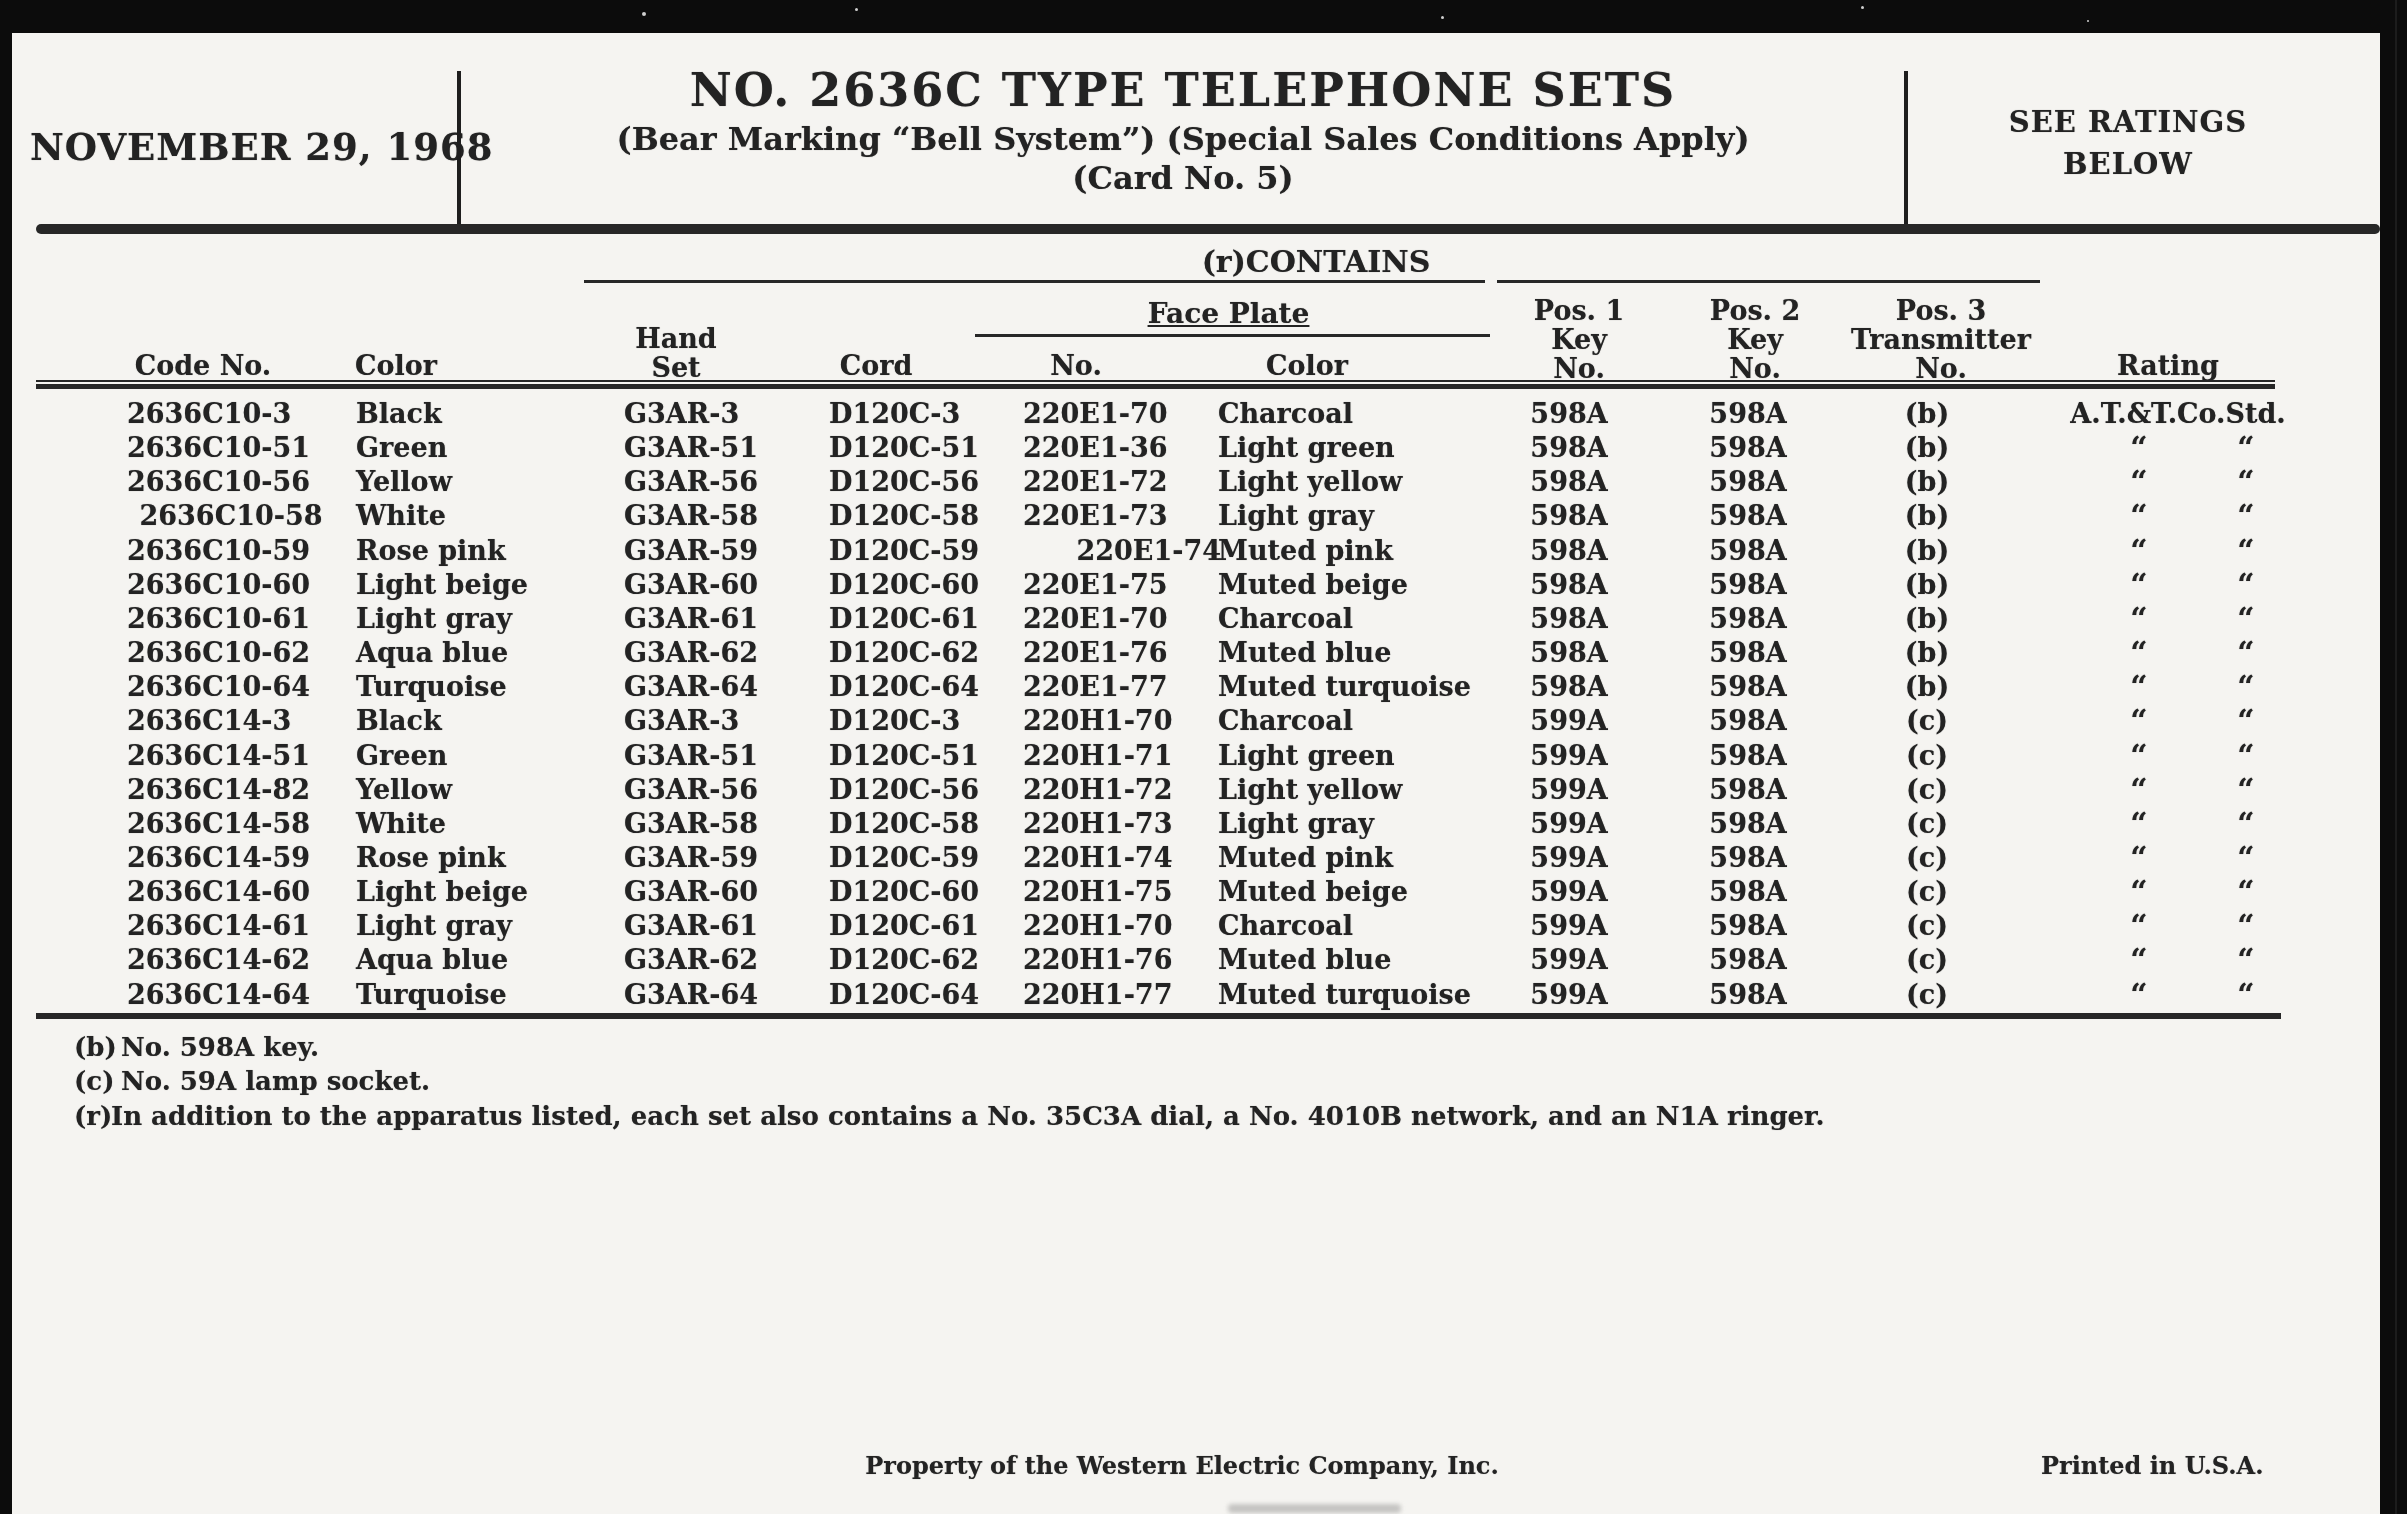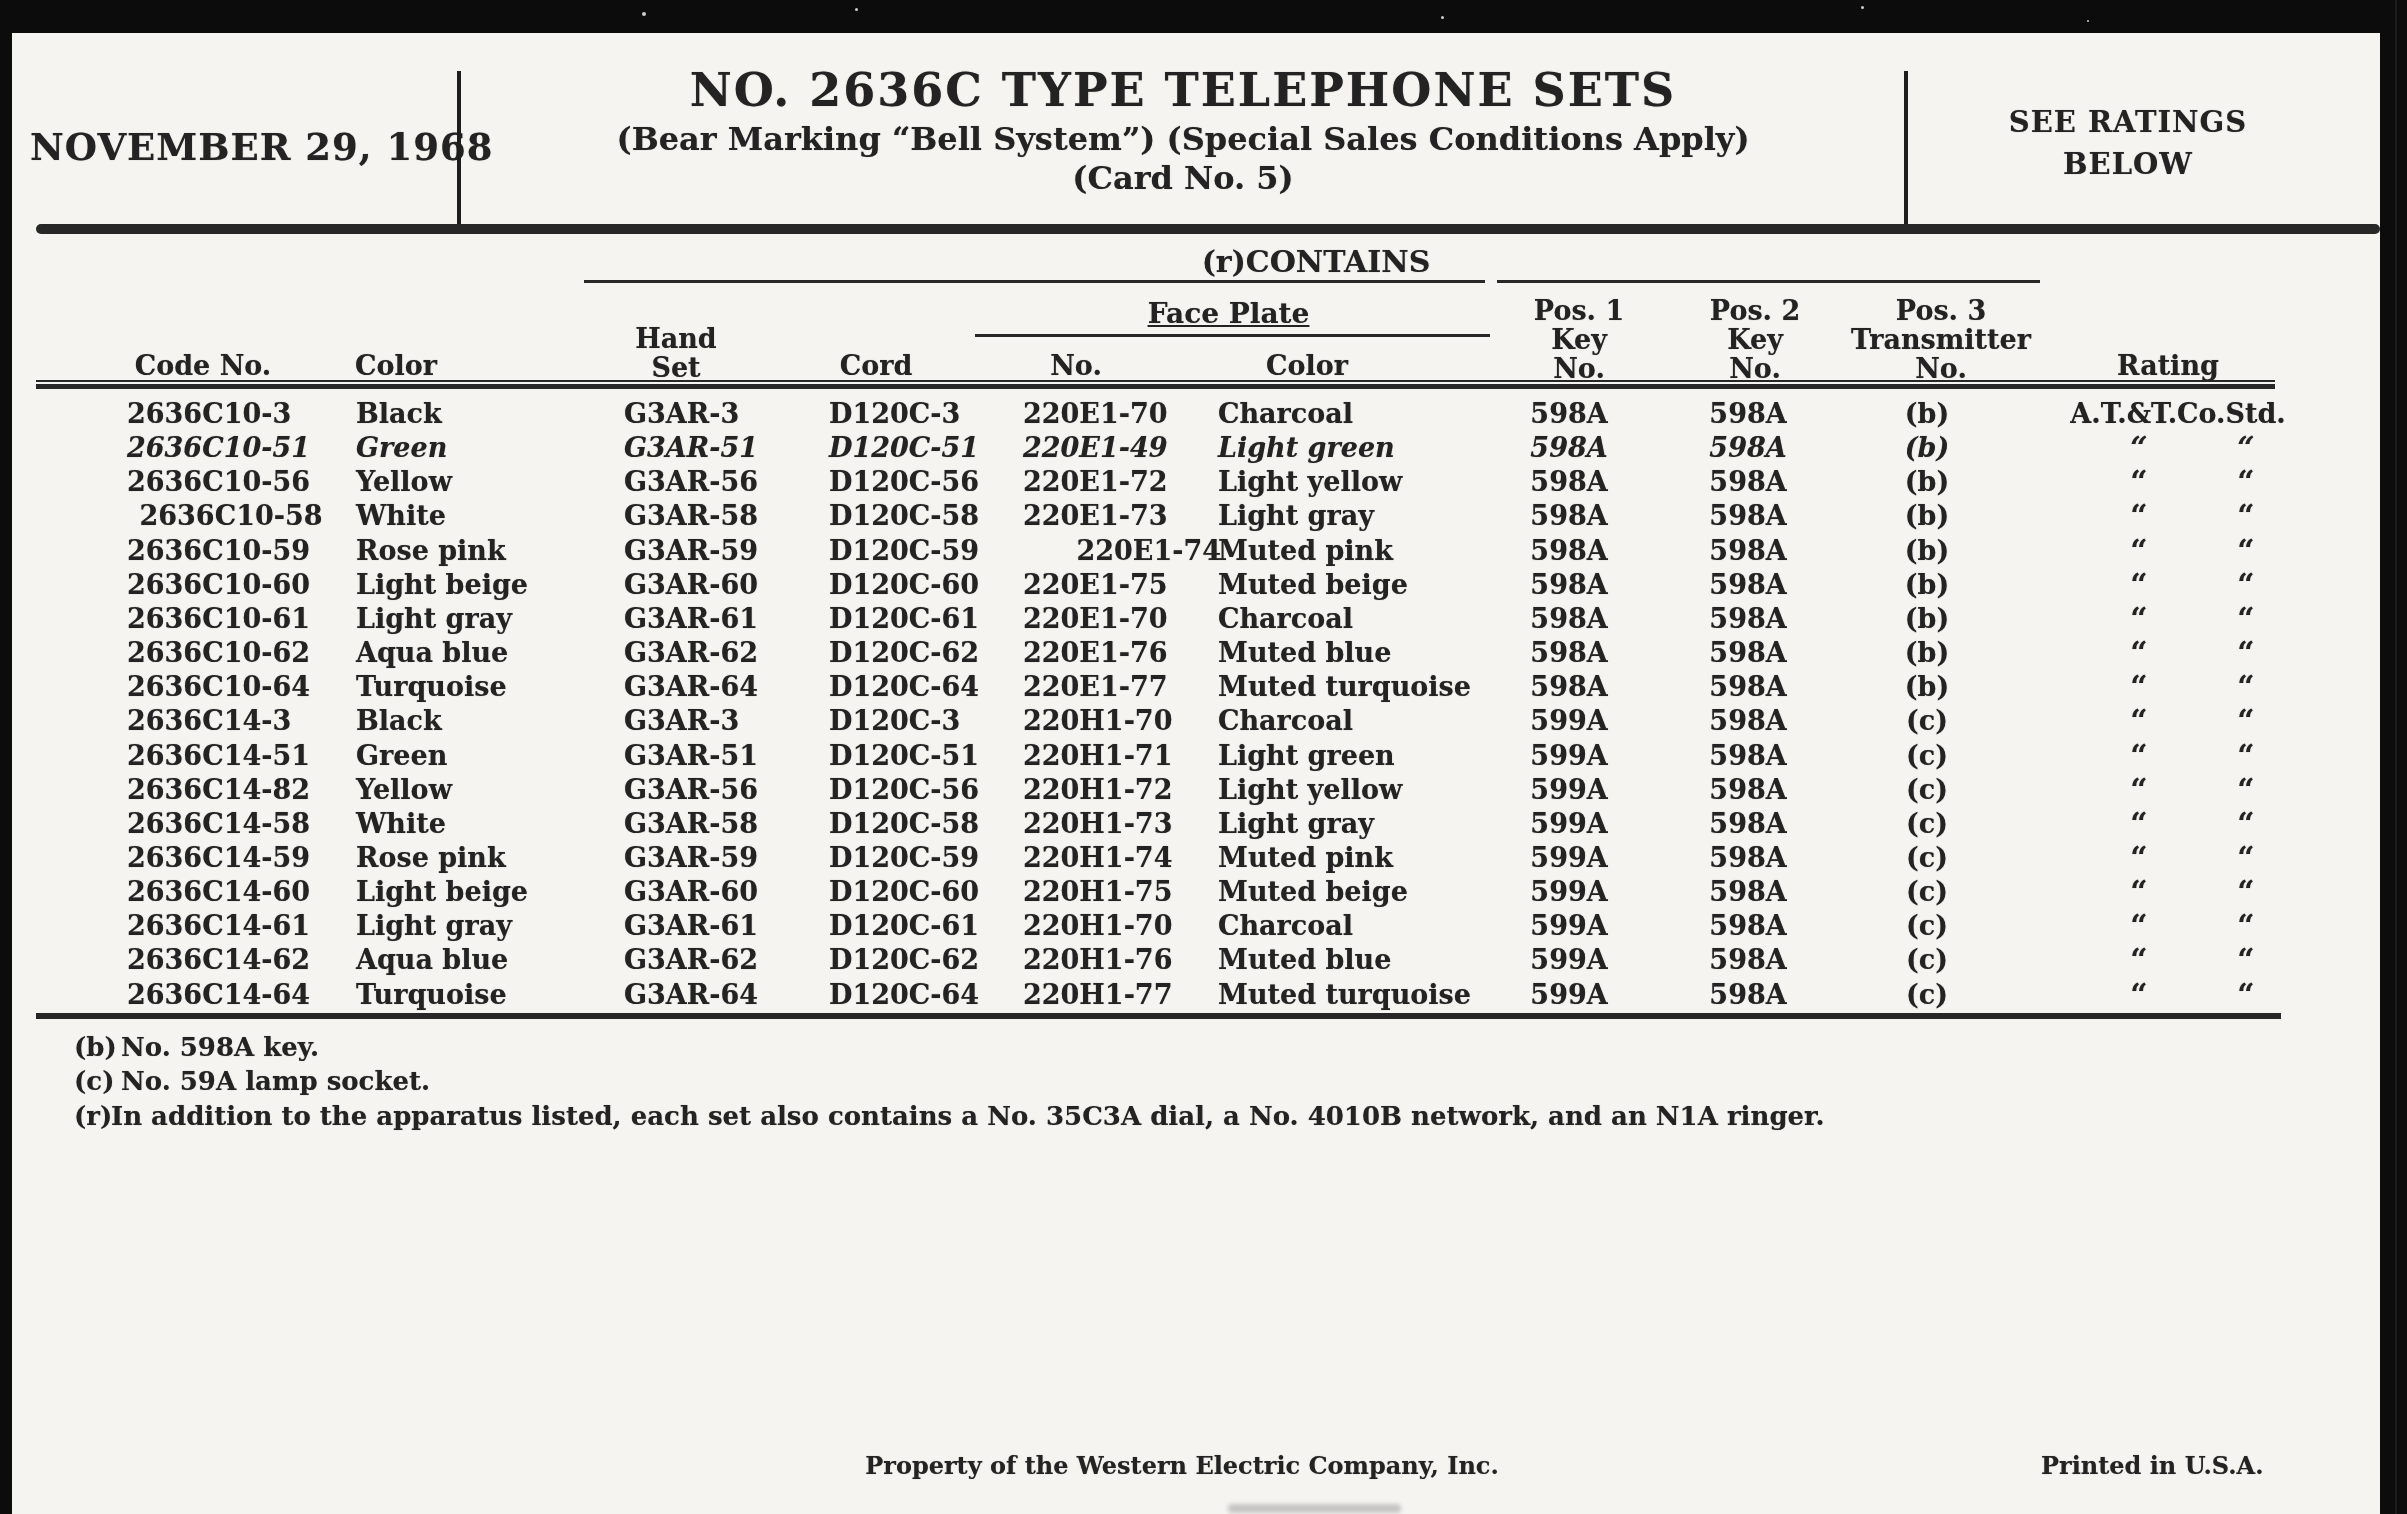--- a/index.html
+++ b/index.html
@@ -117,26 +117,26 @@
       <span class="cell ink" style="left: 356px; width: 248px; text-align: left;">Black</span>
       <span class="cell ink" style="left: 624px; width: 198px; text-align: left;">G3AR-3</span>
       <span class="cell ink" style="left: 829px; width: 198px; text-align: left;">D120C-3</span>
       <span class="cell ink" style="left: 1023px; width: 198px; text-align: left;">220E1-70</span>
       <span class="cell ink" style="left: 1218px; width: 277px; text-align: left;">Charcoal</span>
       <span class="cell ink" style="left: 1490px; width: 158px; text-align: center;">598A</span>
       <span class="cell ink" style="left: 1669px; width: 158px; text-align: center;">598A</span>
       <span class="cell ink" style="left: 1848px; width: 158px; text-align: center;">(b)</span>
       <span class="cell ink" style="left: 2054px; width: 248px; text-align: center;">A.T.&amp;T.Co.Std.</span>
     </div>
-    <div class="row" style="top: 433px; font-style: italic;">
+    <div class="row" style="top: 433px;">
       <span class="cell ink" style="left: 127px; width: 208px; text-align: left;">2636C10-51</span>
       <span class="cell ink" style="left: 356px; width: 248px; text-align: left;">Green</span>
       <span class="cell ink" style="left: 624px; width: 198px; text-align: left;">G3AR-51</span>
       <span class="cell ink" style="left: 829px; width: 198px; text-align: left;">D120C-51</span>
-      <span class="cell ink" style="left: 1023px; width: 198px; text-align: left;">220E1-49</span>
+      <span class="cell ink" style="left: 1023px; width: 198px; text-align: left;">220E1-36</span>
       <span class="cell ink" style="left: 1218px; width: 277px; text-align: left;">Light green</span>
       <span class="cell ink" style="left: 1490px; width: 158px; text-align: center;">598A</span>
       <span class="cell ink" style="left: 1669px; width: 158px; text-align: center;">598A</span>
       <span class="cell ink" style="left: 1848px; width: 158px; text-align: center;">(b)</span>
       <span class="cell ink ditto" style="left: 2117px; width: 44px; text-align: center;">“</span>
       <span class="cell ink ditto" style="left: 2224px; width: 44px; text-align: center;">“</span>
     </div>
     <div class="row" style="top: 467px;">
       <span class="cell ink" style="left: 127px; width: 208px; text-align: left;">2636C10-56</span>
       <span class="cell ink" style="left: 356px; width: 248px; text-align: left;">Yellow</span>

